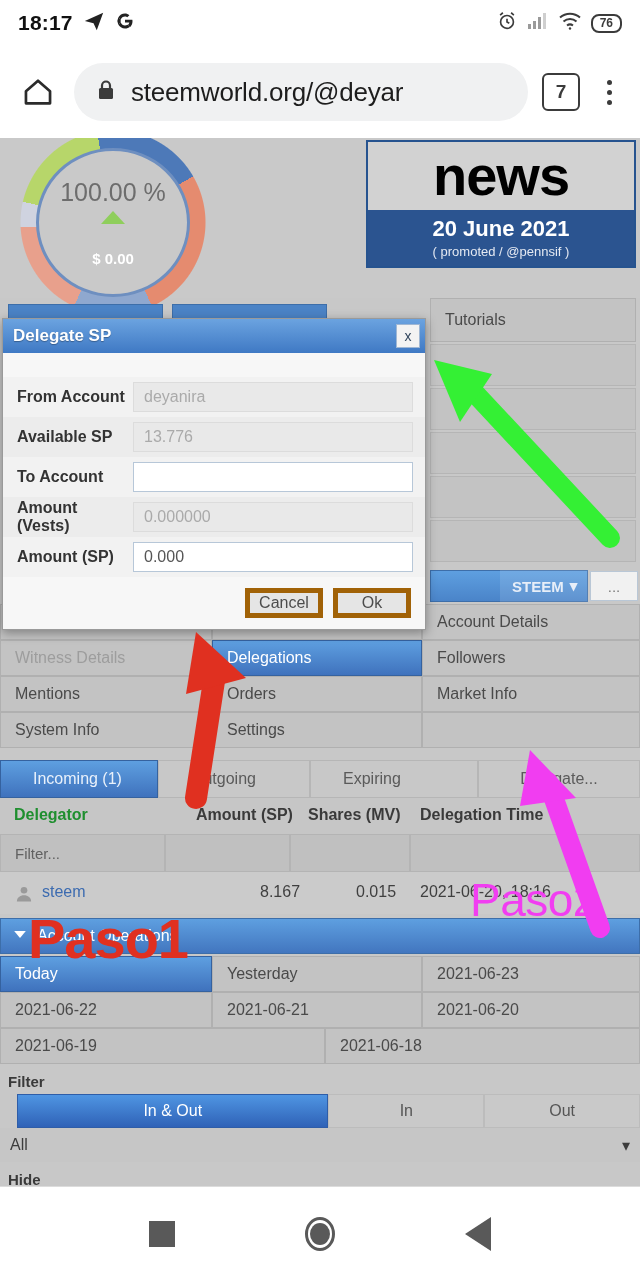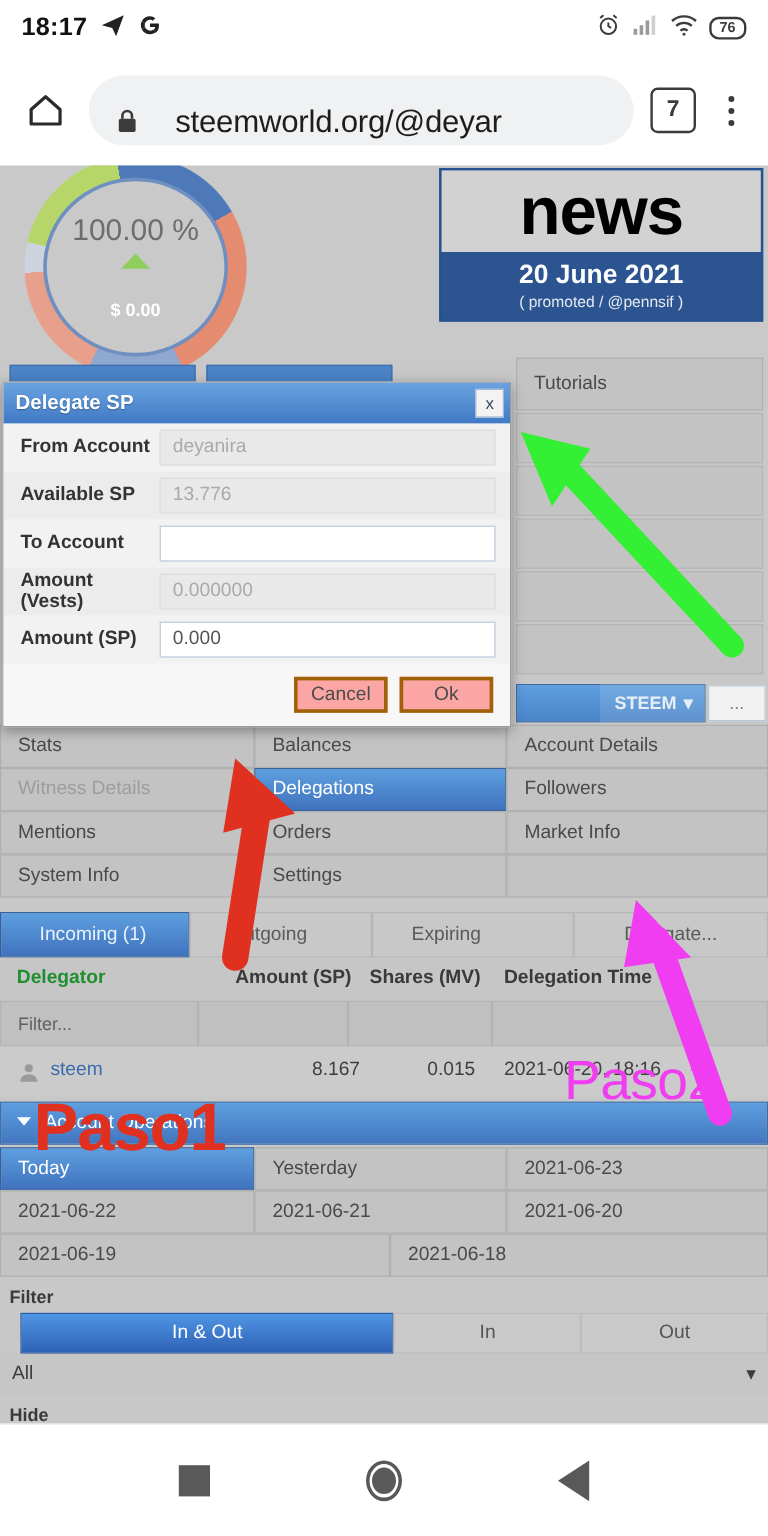--- a/index.html
+++ b/index.html
@@ -32,21 +32,21 @@
   
   .browserbar{
     height:92px; width:640px;
     display:flex; align-items:center; gap:14px;
     padding:0 16px;
     background:#fff;
   }
   .home-btn{ width:44px; height:44px; display:flex; align-items:center; justify-content:center; }
   .omnibox{
     flex:1; height:58px; background:#f0f1f2; border-radius:29px;
-    display:flex; align-items:flex-end; gap:30px; padding:4px 22px;
+    display:flex; align-items:center; gap:15px; padding:14px 22px;
     overflow:hidden;
   }
   .omnibox .url{
     font-size:26px; color:#1d1d1d; white-space:nowrap; overflow:hidden;
     letter-spacing:-.2px;
   }
   .tabcount{
     width:38px; height:38px; border:2.5px solid #3b3b3b; border-radius:6px;
     display:flex; align-items:center; justify-content:center;
     font-size:19px; font-weight:bold; color:#3b3b3b;
@@ -138,37 +138,37 @@
     height:34px; background:linear-gradient(#6ba3e0,#3f79c4);
     display:flex; align-items:center; justify-content:space-between;
     padding:0 5px 0 10px;
   }
   .dlg-title .t{ color:#fff; font-size:17px; font-weight:bold; text-shadow:0 1px 1px rgba(0,0,0,.3); }
   .dlg-close{
     width:24px; height:24px; background:#f3f3f3; border:1px solid #9fb7d4;
     display:flex; align-items:center; justify-content:center;
     font-size:14px; color:#33475e;
   }
-  .dlg-body{ padding:0; }
+  .dlg-body{ padding:0;margin-top:24px; }
   .frow{ display:flex; align-items:center; height:40px; }
   .frow:nth-child(odd){ background:#f2f2f2; }
   .frow:nth-child(even){ background:#ececec; }
   .flabel{ width:130px; padding-left:14px; font-size:16px; font-weight:bold; color:#333; }
   .finput{
     flex:1; margin-right:12px; height:30px; background:#e9e9e9; border:1px solid #dcdcdc;
     display:flex; align-items:center; padding-left:10px;
     font-size:16px; color:#aaa;
   }
   .finput.editable{ background:#fff; border:1px solid #b7c7d8; color:#555; }
   .dlg-foot{
     height:52px; background:#f7f7f7; display:flex; align-items:center;
     justify-content:flex-end; gap:10px; padding-right:14px;
   }
   .dbtn{
-    min-width:78px; height:30px; background:#fca5a5; border:3px solid #a16207;
+    min-width:78px; height:30px; background:#e5e5e5; border:5px solid #a16207;
     display:flex; align-items:center; justify-content:center;
     font-size:16px; color:#4c4c4c;
   }
 
   
   .menugrid{
     position:absolute; top:466px; left:0; width:640px;
   }
   .mrow{ display:flex; height:36px; }
   .mcell{ height:36px; }

